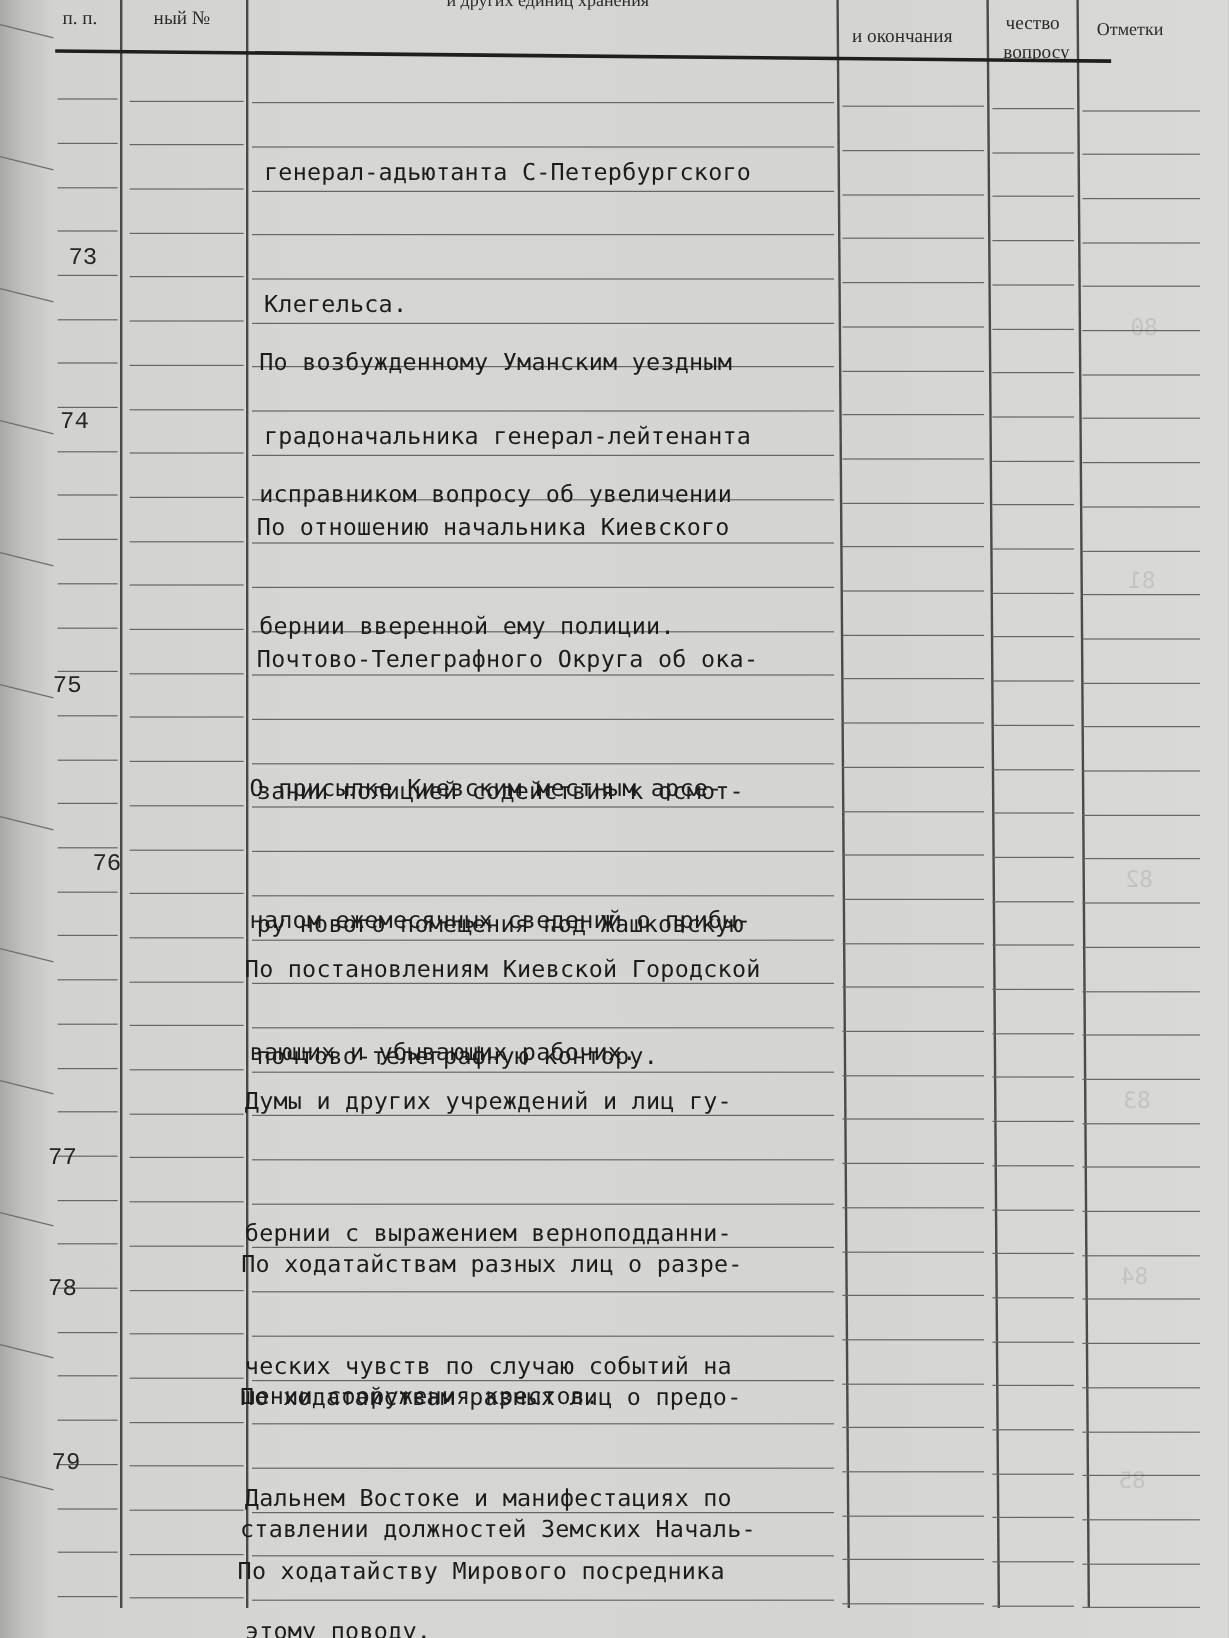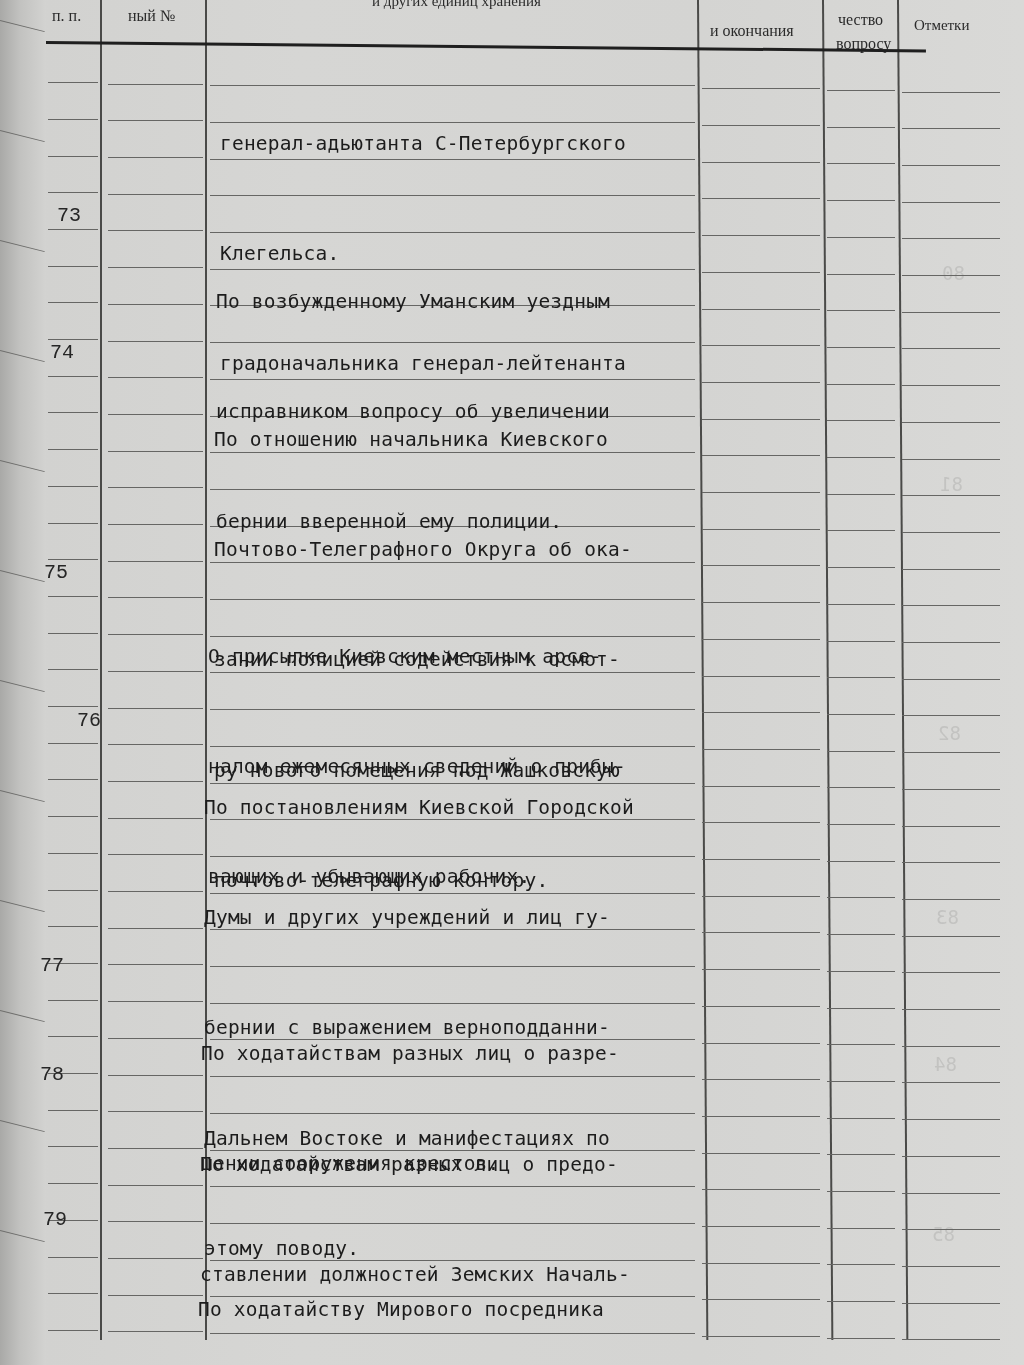--- a/index.html
+++ b/index.html
@@ -362,20 +362,21 @@
     <span>О присылке Киевским местным арсе-</span>
     <span>налом ежемесячных сведений о прибы-</span>
     <span>вающих и убывающих рабочих.</span>
   </div>
 
   <div class="entry-num" style="left:41px; top:711px;margin-left:36px;">76</div>
   <div class="entry-text" style="top:716px; left:204px;">
     <span>По постановлениям Киевской Городской</span>
     <span>Думы и других учреждений и лиц гу-</span>
     <span>бернии с выражением верноподданни-</span>
+    <span>ческих чувств по случаю событий на</span>
     <span>Дальнем Востоке и манифестациях по</span>
     <span>этому поводу.</span>
   </div>
 
   <div class="entry-num" style="left:40px; top:956px;">77</div>
   <div class="entry-text" style="top:962px; left:201px;">
     <span>По ходатайствам разных лиц о разре-</span>
     <span>шении сооружения крестов.</span>
   </div>
 

